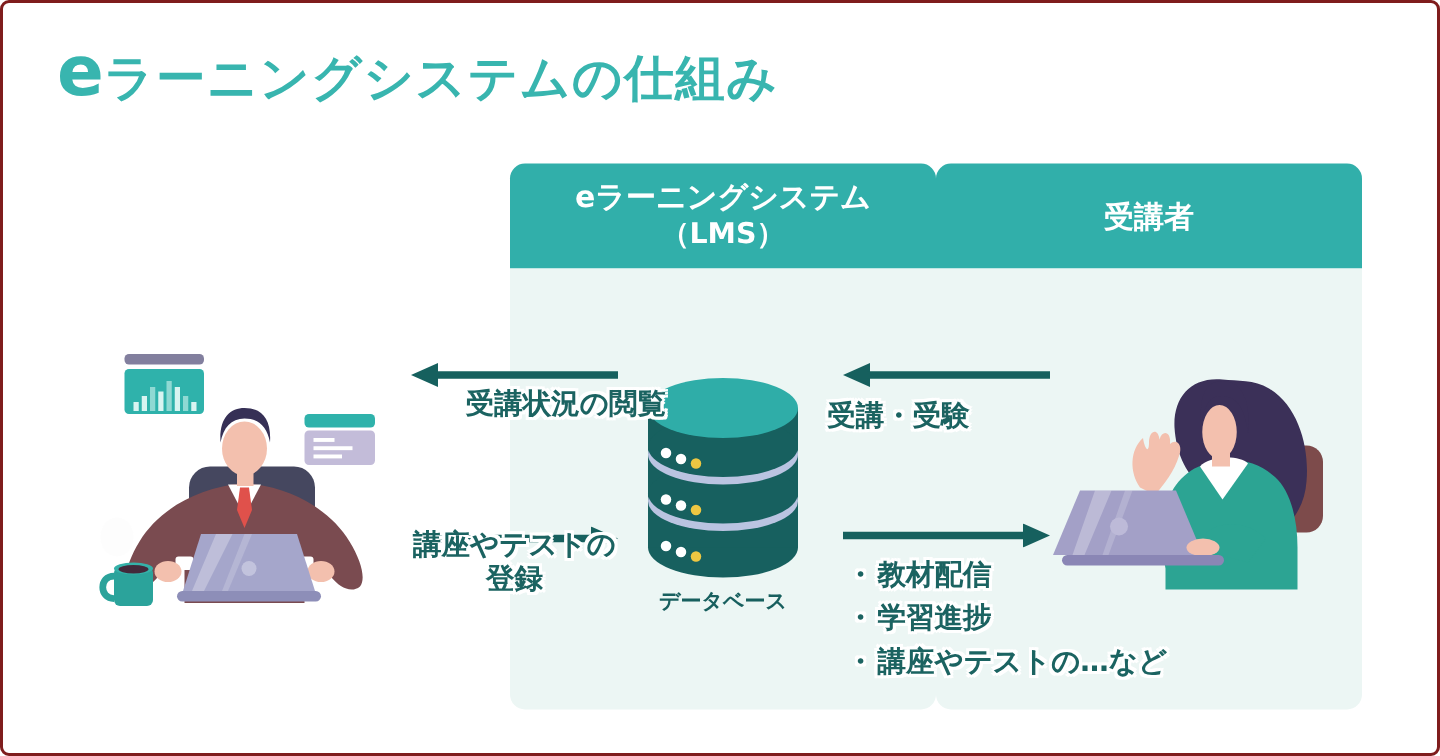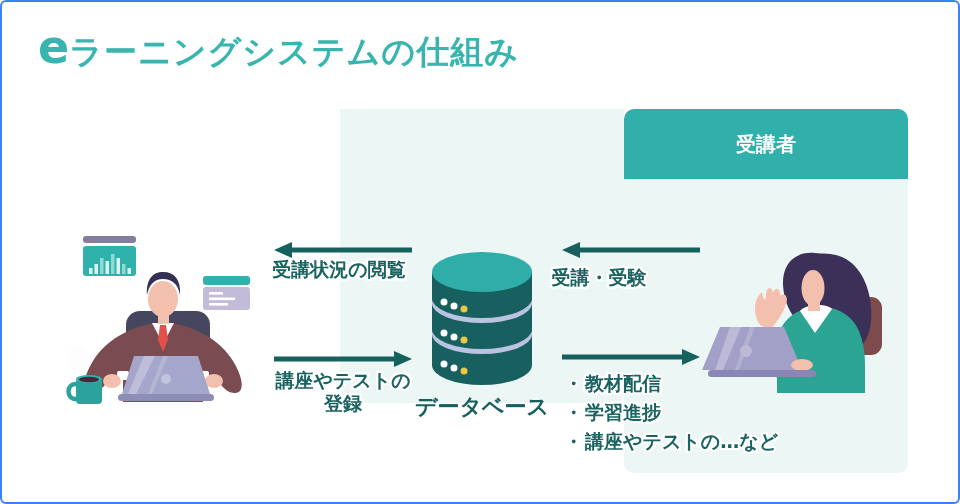--- a/index.html
+++ b/index.html
@@ -1,18 +1,18 @@
 <!DOCTYPE html>
 <html><head>
 <meta charset="utf-8">
 <style>
   html,body{margin:0;padding:0;background:#fff;}
   .page{
     position:relative;width:960px;height:504px;box-sizing:border-box;
-    background:#ffffff;border:2px solid #3b82f6;border-radius:6px;
+    background:#ffffff;border:2px solid #7f1d1d;border-radius:6px;
     font-family:"DejaVu Sans","Liberation Sans",sans-serif;overflow:hidden;
   }
   
   .title{position:absolute;left:36px;top:18px;color:#38b5af;font-weight:800;
     font-size:33px;letter-spacing:1px;white-space:nowrap;}
   .title .title-e{font-size:46px;font-weight:800;letter-spacing:0;}
   
   .col{position:absolute;top:107px;width:284px;height:364px;}
   .col-admin{left:26px;} .col-lms{left:338px;} .col-student{left:622px;}
   .col-header{
@@ -34,37 +34,41 @@
   }
   .bullet-list{position:absolute;left:562px;top:367px;width:250px;}
   .bullet-row{display:flex;align-items:baseline;color:#1b6361;font-weight:700;
     font-size:19px;line-height:29px;
     text-shadow:-2px -2px 0 #fff,-2px 2px 0 #fff,2px -2px 0 #fff,2px 2px 0 #fff,
       -2px 0 0 #fff,2px 0 0 #fff,0 -2px 0 #fff,0 2px 0 #fff;}
   .bullet-row .dot{margin-right:2px;}
   
   .db-wrap{position:absolute;left:420px;top:243px;width:120px;height:150px;}
   .db-label{position:absolute;left:400px;top:390px;width:160px;text-align:center;
-    color:#175f5e;font-weight:700;font-size:22px;}
+    color:#175f5e;font-weight:700;font-size:14px;}
   
   .illo{position:absolute;}
   .illo-admin{left:60px;top:228px;width:195px;height:180px;}
   .illo-student{left:680px;top:235px;width:210px;height:160px;}
 </style>
 </head>
 <body>
 
 <div class="page">
 
   <div class="title">
     <span class="title-e">e</span><span>ラーニングシステムの仕組み</span>
   </div>
 
 
   <div class="col col-lms">
+    <div class="col-header">
+      <div>eラーニングシステム</div>
+      <div class="sub">（LMS）</div>
+    </div>
     <div class="col-body"></div>
   </div>
 
   <div class="col col-student">
     <div class="col-header">受講者</div>
     <div class="col-body"></div>
   </div>
 
   <svg class="illo illo-admin" viewBox="0 0 195 180">
 
@@ -199,24 +203,24 @@
         <line x1="16" y1="8" x2="138" y2="8" stroke="#16605e" stroke-width="5"></line>
       </svg>
   </div>
   <div class="arrow" style="left:560px;top:347px;">
     <svg width="138" height="16">
         <polygon points="138,8 120,0 120,16" fill="#16605e"></polygon>
         <line x1="0" y1="8" x2="122" y2="8" stroke="#16605e" stroke-width="5"></line>
       </svg>
   </div>
 
-  <div class="flow-label" style="left:252px;top:256px;">
+  <div class="flow-label" style="left:272px;top:256px;text-align:right;">
     <div>受講状況の閲覧</div>
   </div>
-  <div class="flow-label" style="left:256px;top:367px;">
+  <div class="flow-label" style="left:256px;top:350px;">
     <div>講座やテストの</div>
     <div>登録</div>
   </div>
   <div class="flow-label" style="left:512px;top:264px;">受講・受験</div>
 
   <div class="bullet-list">
     <div class="bullet-row">
       <span class="dot">・</span>
       <span>教材配信</span>
     </div>

